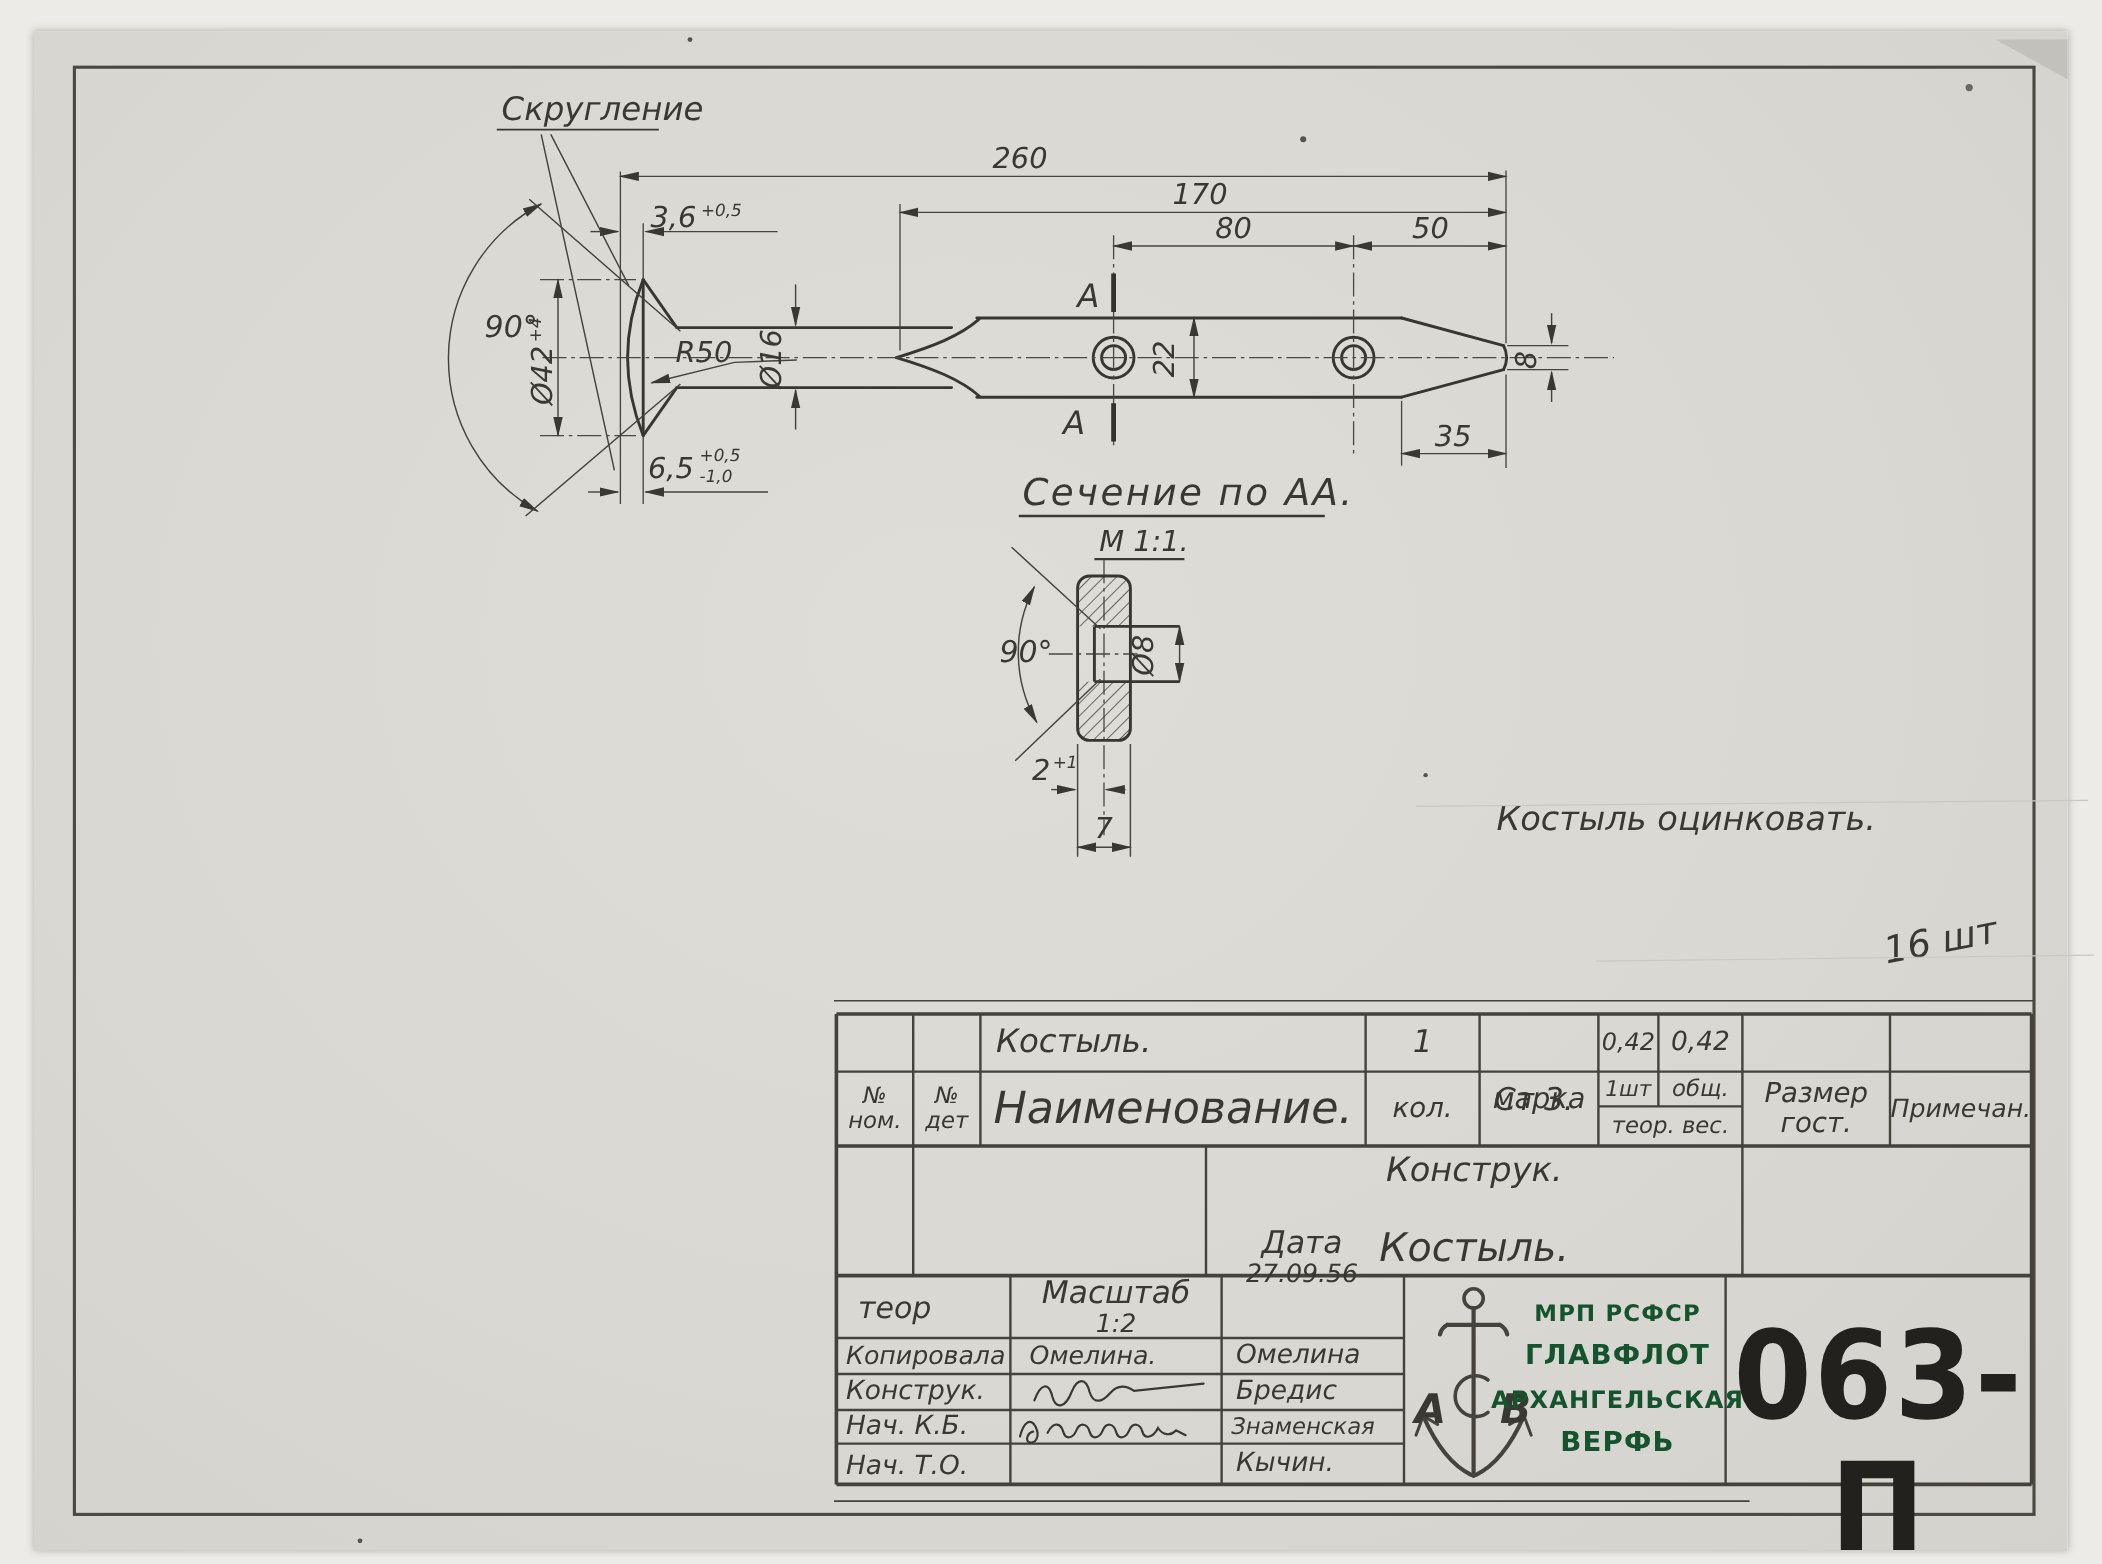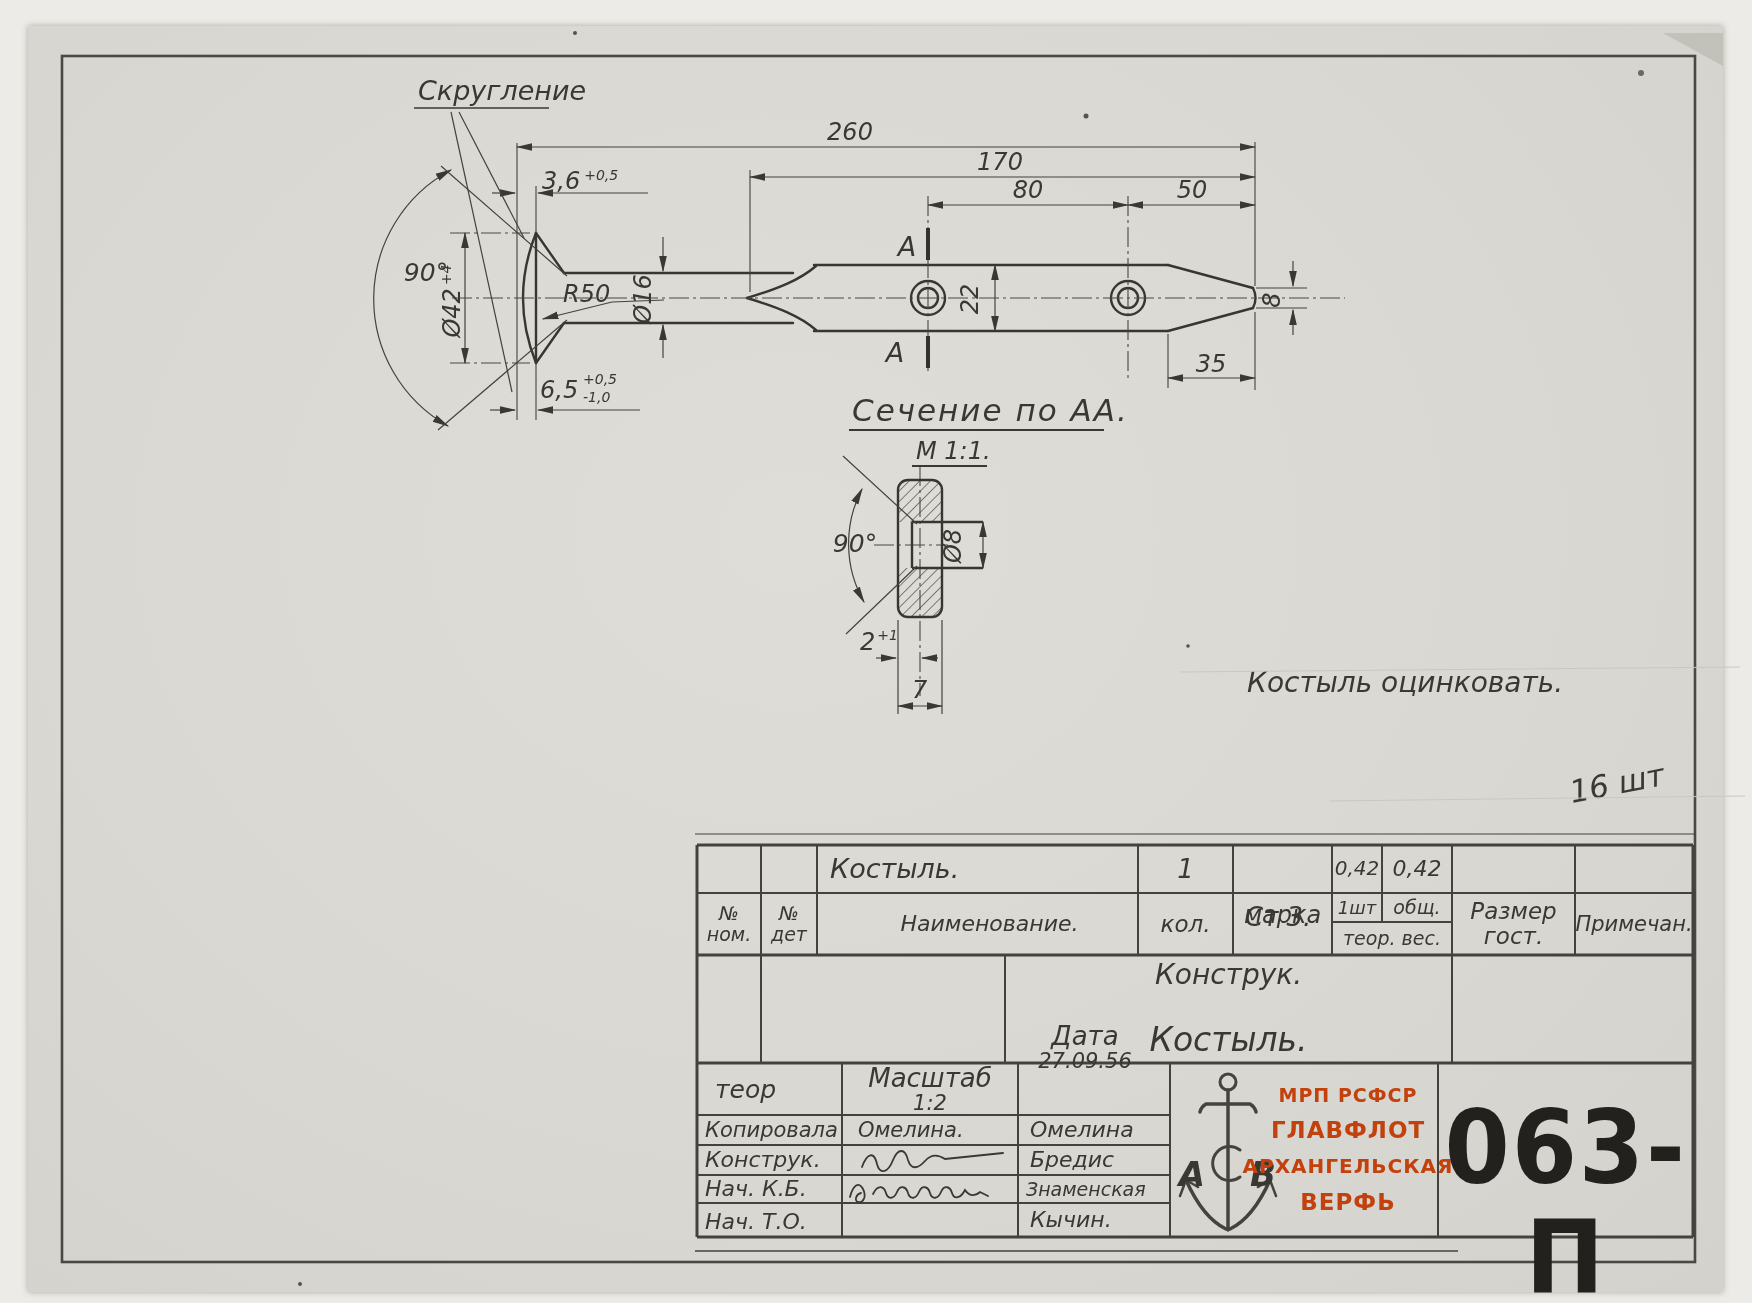--- a/index.html
+++ b/index.html
@@ -10,21 +10,21 @@
          box-shadow:0 0 6px rgba(90,88,80,.45);}
   svg{position:absolute;left:0;top:0;}
   svg text{font-family:"DejaVu Sans",sans-serif;font-style:italic;fill:#3a3833;}
   .dim{font-size:24px;}
   .dimS{font-size:14px;}
   .cell{position:absolute;display:flex;align-items:center;color:#3a3833;
         font-style:italic;line-height:1.08;}
   .c-center{justify-content:center;text-align:center;}
   .c-left{justify-content:flex-start;}
   .col{flex-direction:column;}
-  .stamp-org{font-style:normal;font-weight:700;color:#c2410c;letter-spacing:1px;
+  .stamp-org{font-style:normal;font-weight:700;color:#14532d;letter-spacing:1px;
              text-align:center;}
   .docnum{font-style:normal;font-weight:700;color:#23211e;font-size:102px;
           letter-spacing:2px;transform:scaleX(.92);}
 </style>
 </head>
 <body>
 
 <div id="stage">
   <div id="paper"></div>
 
@@ -220,21 +220,21 @@
   <div class="cell c-center" style="left:1382px;top:845px;width:70px;height:48px;font-size:22px;">0,42</div>
 
   <div class="cell c-center col" style="left:697px;top:893px;width:64px;height:62px;font-size:19px;">
       <span>№</span>
       <span>ном.</span>
     </div>
   <div class="cell c-center col" style="left:761px;top:893px;width:56px;height:62px;font-size:19px;">
       <span>№</span>
       <span>дет</span>
     </div>
-  <div class="cell c-center" style="left:817px;top:893px;width:321px;height:62px;font-size:22px;margin-left:12px;">Наименование.</div>
+  <div class="cell c-center" style="left:817px;top:893px;width:321px;height:62px;font-size:37px;">Наименование.</div>
   <div class="cell c-center" style="left:1138px;top:893px;width:95px;height:62px;font-size:23px;">кол.</div>
   <div class="cell c-center" style="left:1233px;top:893px;width:99px;height:46px;font-size:24px;">марка</div>
   <div class="cell c-center" style="left:1332px;top:893px;width:50px;height:29px;font-size:18px;">1шт</div>
   <div class="cell c-center" style="left:1382px;top:893px;width:70px;height:29px;font-size:19px;">общ.</div>
   <div class="cell c-center" style="left:1332px;top:922px;width:120px;height:33px;font-size:19px;">теор. вес.</div>
   <div class="cell c-center col" style="left:1452px;top:893px;width:123px;height:62px;font-size:23px;">
       <span>Размер</span>
       <span>гост.</span>
     </div>
   <div class="cell c-center" style="left:1575px;top:893px;width:118px;height:62px;font-size:21px;">Примечан.</div>

